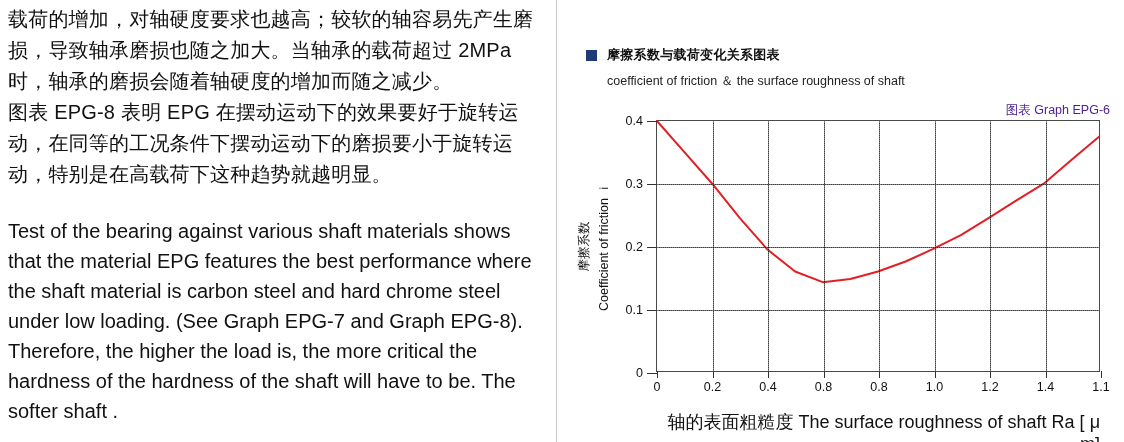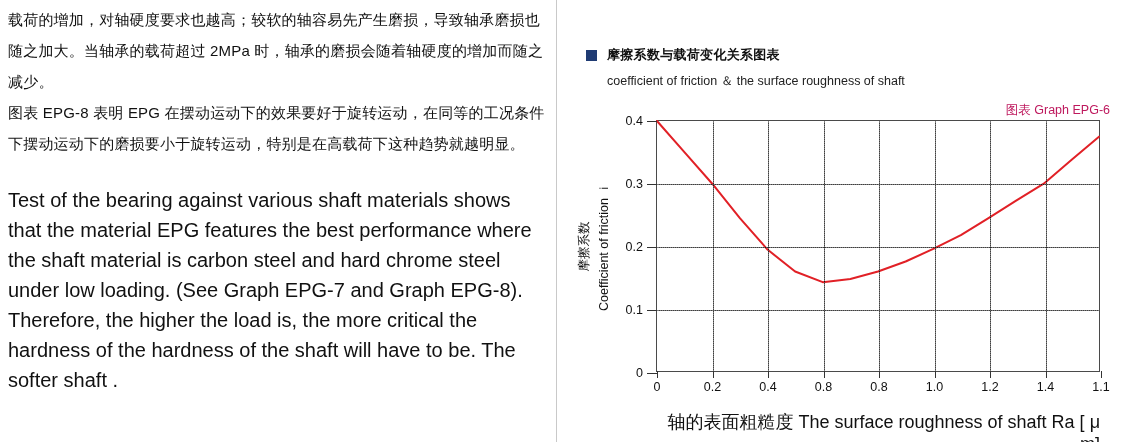--- a/index.html
+++ b/index.html
@@ -10,21 +10,21 @@
     color:#1a1a1a;
     overflow:hidden;
   }
   .page { position:relative; width:1124px; height:442px; }
 
   
   .text-col {
     position:absolute; left:8px; top:4px; width:540px;
   }
   .cn-para {
-    font-size:15px;
+    font-size:20px;
     line-height:31px;
     letter-spacing:0.2px;
     color:#111;
     margin:0;
   }
   .en-para {
     font-size:20px;
     line-height:30px;
     color:#111;
     margin:0;
@@ -52,21 +52,21 @@
   .head-cn {
     font-size:13px; font-weight:bold; color:#111; line-height:18px;
     letter-spacing:0.3px;
   }
   .head-en {
     font-size:12.5px; color:#222; line-height:18px; margin-top:8px;
   }
 
   .graph-label {
     position:absolute; right:14px; top:94px;
-    font-size:12.5px; color:#be185d;
+    font-size:12.5px; color:#4c1d95;
   }
 
   .plot-box {
     position:absolute; left:80px; top:112px;
     width:444px; height:252px;
     border:1px solid #4a4a4a;
     background:#ffffff;
     box-sizing:border-box;
   }
   .plot-inner { position:absolute; inset:0; }

